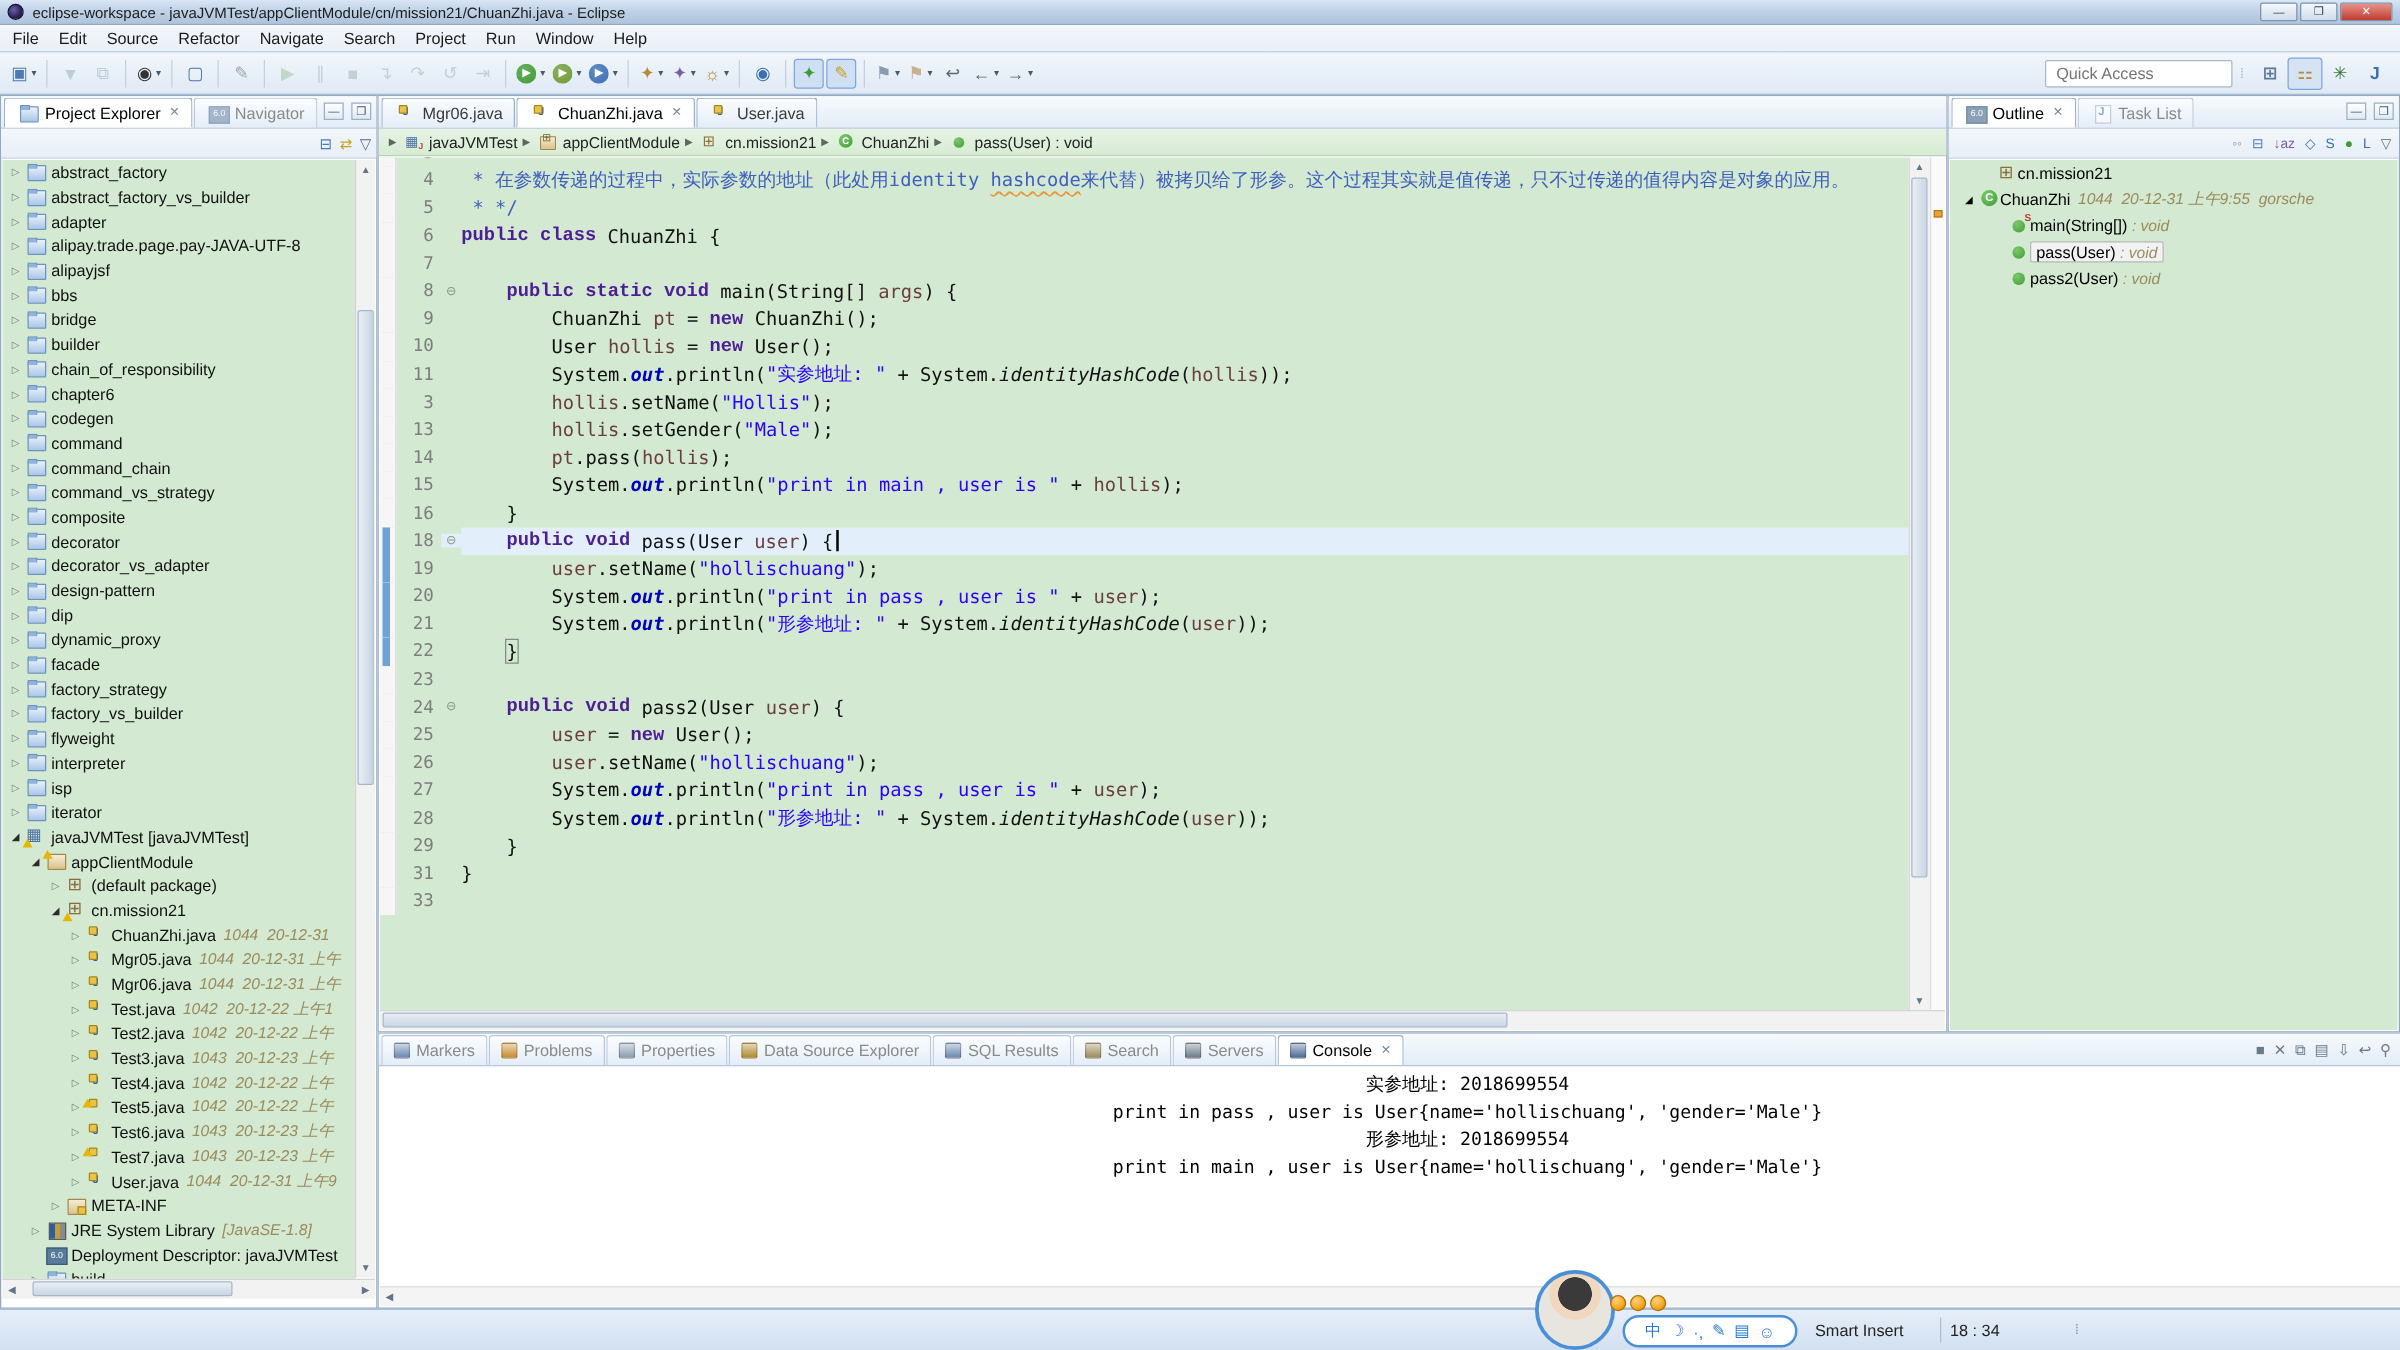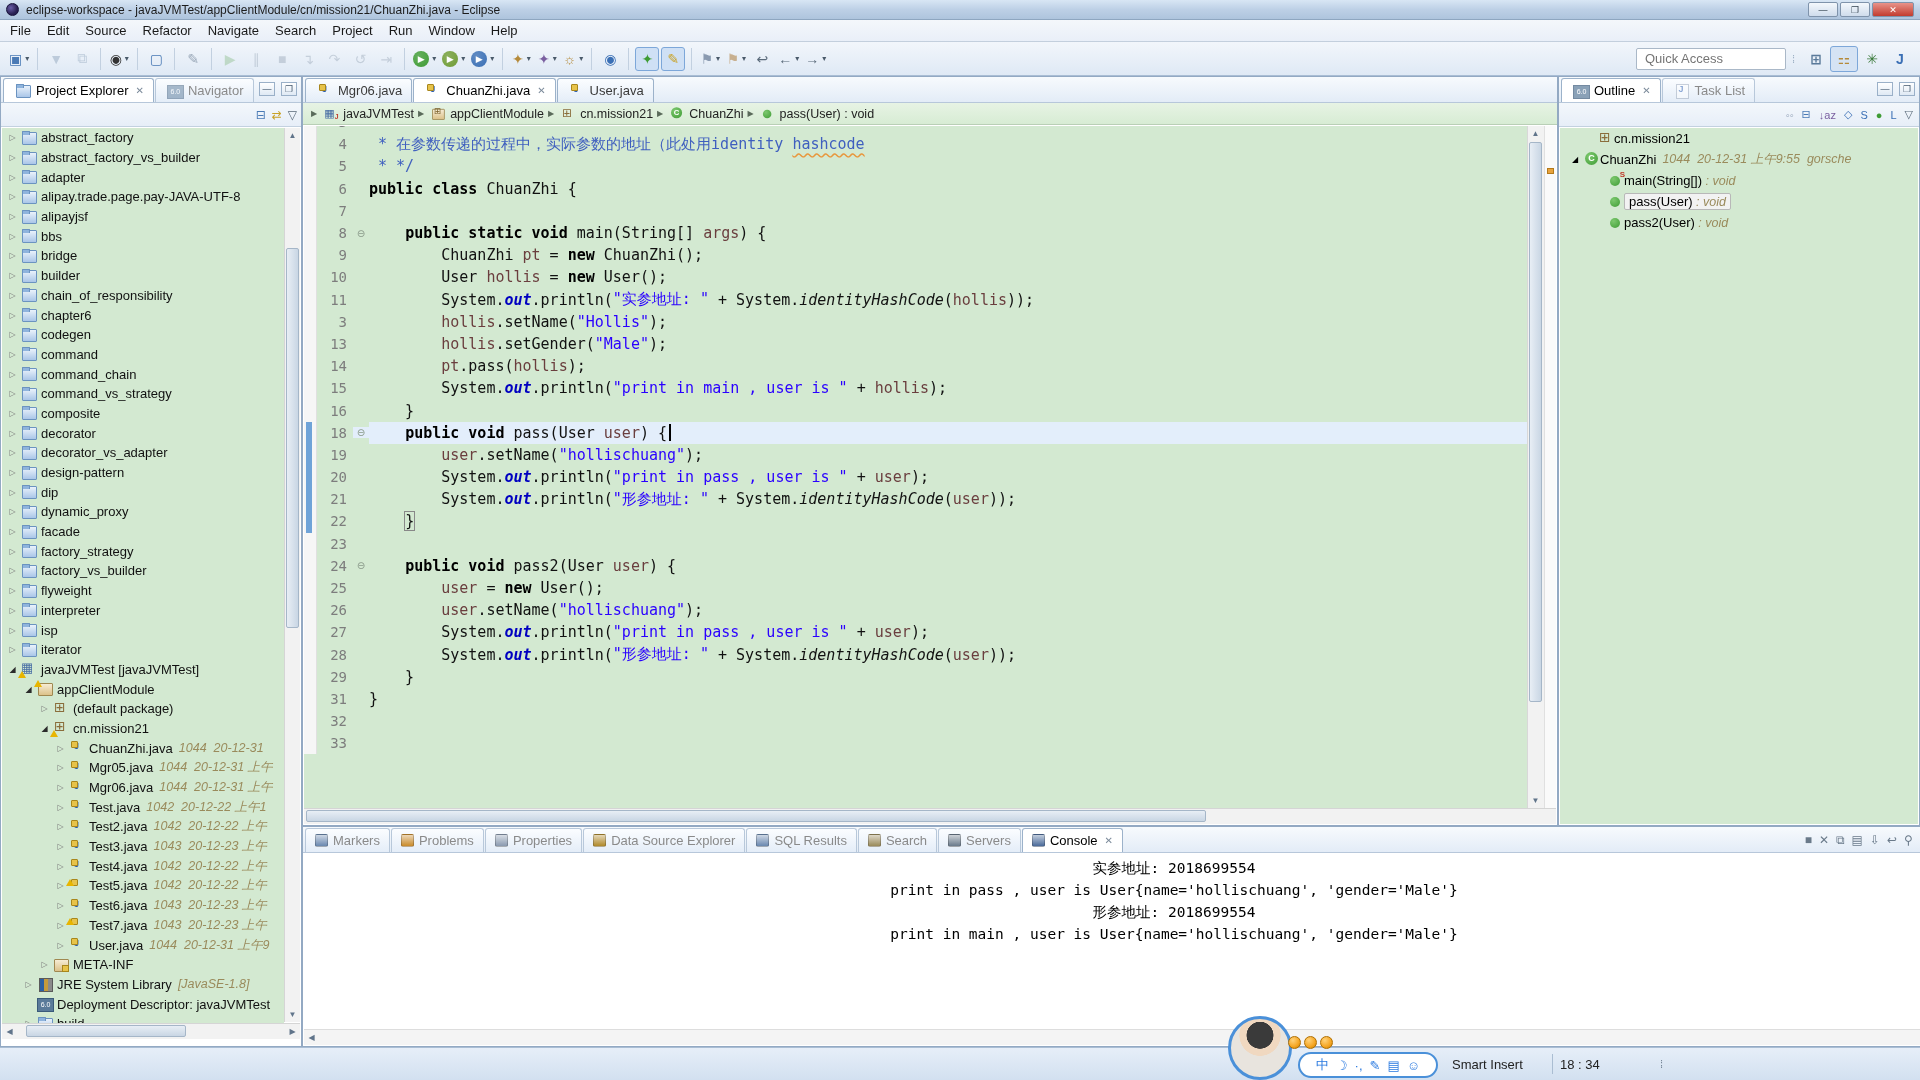--- a/index.html
+++ b/index.html
@@ -95,21 +95,21 @@
   .bc-item { display:inline-flex; align-items:center; gap:4px; margin-right:4px; }
   .bc-sep { font-size:8px; color:#5a6a5a; margin-right:4px; }
   #code-wrap { position:absolute; left:1px; right:30px; top:49px; bottom:17px; background:#d3e9d1; overflow:hidden; display:flex; flex-direction:column; }
   .code-line { height:22.2px; display:flex; align-items:center; flex:none; position:relative; }
   .ann { width:13px; align-self:stretch; background:#f6f6f6; border-right:1px solid #e0e0e0; flex:none; position:relative; }
   .ann .range { position:absolute; left:2px; top:0; bottom:0; width:6px; background:#6fa3d8; }
   .lnum { width:36px; text-align:right; padding-right:6px; color:#7d7d7d; font-size:14px; font-family:"DejaVu Sans Mono",monospace; flex:none; }
   .fold { width:16px; text-align:center; color:#8a9a8a; font-size:10px; flex:none; }
   .ctext { flex:1; font-family:"DejaVu Sans Mono",monospace; font-size:15px; white-space:pre; color:#111; align-self:stretch; display:flex; align-items:center; }
   .code-line.hl .ctext, .code-line.hl .fold { background:#e3eefb; }
-  .tok-k { color:#000000; font-weight:bold; }
+  .tok-k { color:#4c1d95; font-weight:bold;font-family:Liberation Mono, monospace; }
   .tok-s { color:#2a00ff; }
   .tok-d { color:#3f5fbf; }
   .tok-dw { color:#3f5fbf; text-decoration:underline wavy #e8973d; text-underline-offset:3px; }
   .tok-v { color:#6a3e3e; }
   .tok-o { color:#0000c0; font-weight:bold; font-style:italic; }
   .tok-i { font-style:italic; }
   .tok-br { outline:1px solid #888; }
   .cursor { display:inline-block; width:2px; height:17px; background:#000; vertical-align:middle; margin-left:2px; }
   #ed-vscroll { position:absolute; right:13px; top:49px; bottom:17px; width:17px; background:#f2f2f2; border-left:1px solid #d8d8d8; }
   #ed-overview { position:absolute; right:1px; top:49px; bottom:17px; width:12px; background:#fafafa; border-left:1px solid #e0e0e0; }
@@ -605,21 +605,21 @@
       <div class="code-line" style="margin-top: -15px;">
         <span class="ann"></span>
         <span class="lnum">3</span>
         <span class="fold"></span>
         <span class="ctext"></span>
       </div>
       <div class="code-line">
         <span class="ann"></span>
         <span class="lnum">4</span>
         <span class="fold"></span>
-        <span class="ctext"><span class="tok-d"> * 在参数传递的过程中，实际参数的地址（此处用identity </span><span class="tok-dw">hashcode</span></span>
+        <span class="ctext"><span class="tok-d"> * 在参数传递的过程中，实际参数的地址（此处用identity </span><span class="tok-dw">hashcode</span><span class="tok-d">来代替）被拷贝给了形参。这个过程其实就是值传递，只不过传递的值得内容是对象的应用。</span></span>
       </div>
       <div class="code-line">
         <span class="ann"></span>
         <span class="lnum">5</span>
         <span class="fold"></span>
         <span class="ctext"><span class="tok-d"> * */</span></span>
       </div>
       <div class="code-line">
         <span class="ann"></span>
         <span class="lnum">6</span>
@@ -766,26 +766,20 @@
         <span class="ann"></span>
         <span class="lnum">29</span>
         <span class="fold"></span>
         <span class="ctext"><span class="tok-p">    }</span></span>
       </div>
       <div class="code-line">
         <span class="ann"></span>
         <span class="lnum">31</span>
         <span class="fold"></span>
         <span class="ctext"><span class="tok-p">}</span></span>
-      </div>
-      <div class="code-line">
-        <span class="ann"></span>
-        <span class="lnum">32</span>
-        <span class="fold"></span>
-        <span class="ctext"></span>
       </div>
       <div class="code-line">
         <span class="ann"></span>
         <span class="lnum">33</span>
         <span class="fold"></span>
         <span class="ctext"></span>
       </div>
     </div>
   <div id="ed-vscroll">
     <span class="sarrow" style="top:0">▲</span>

